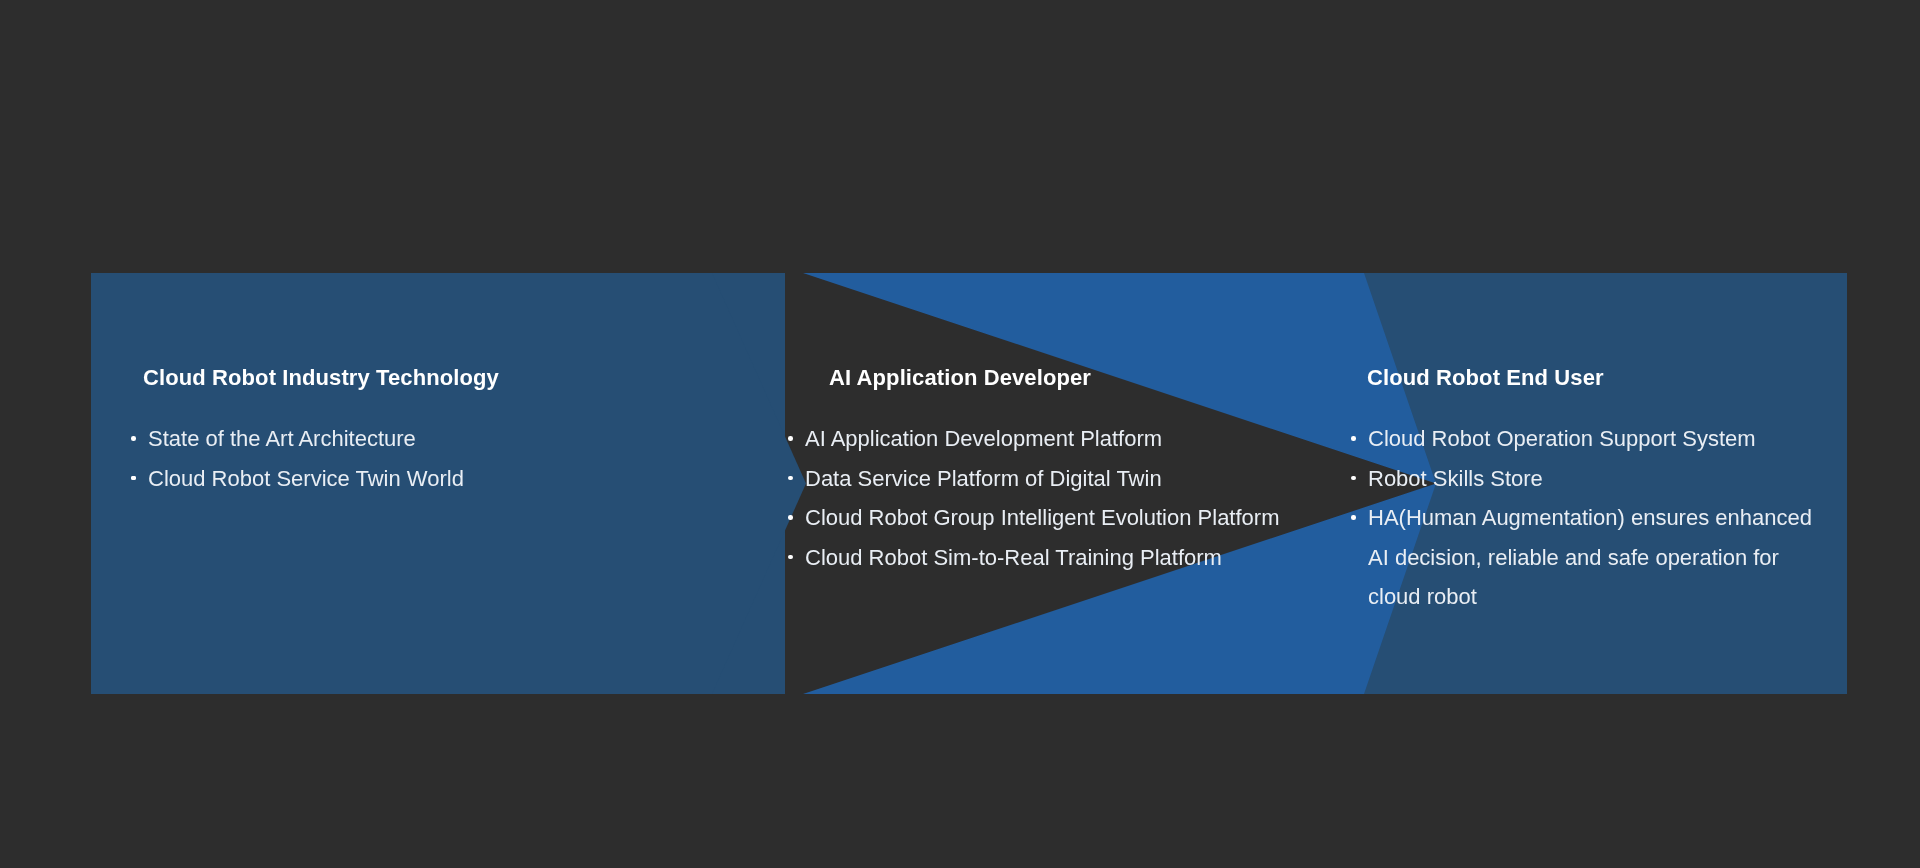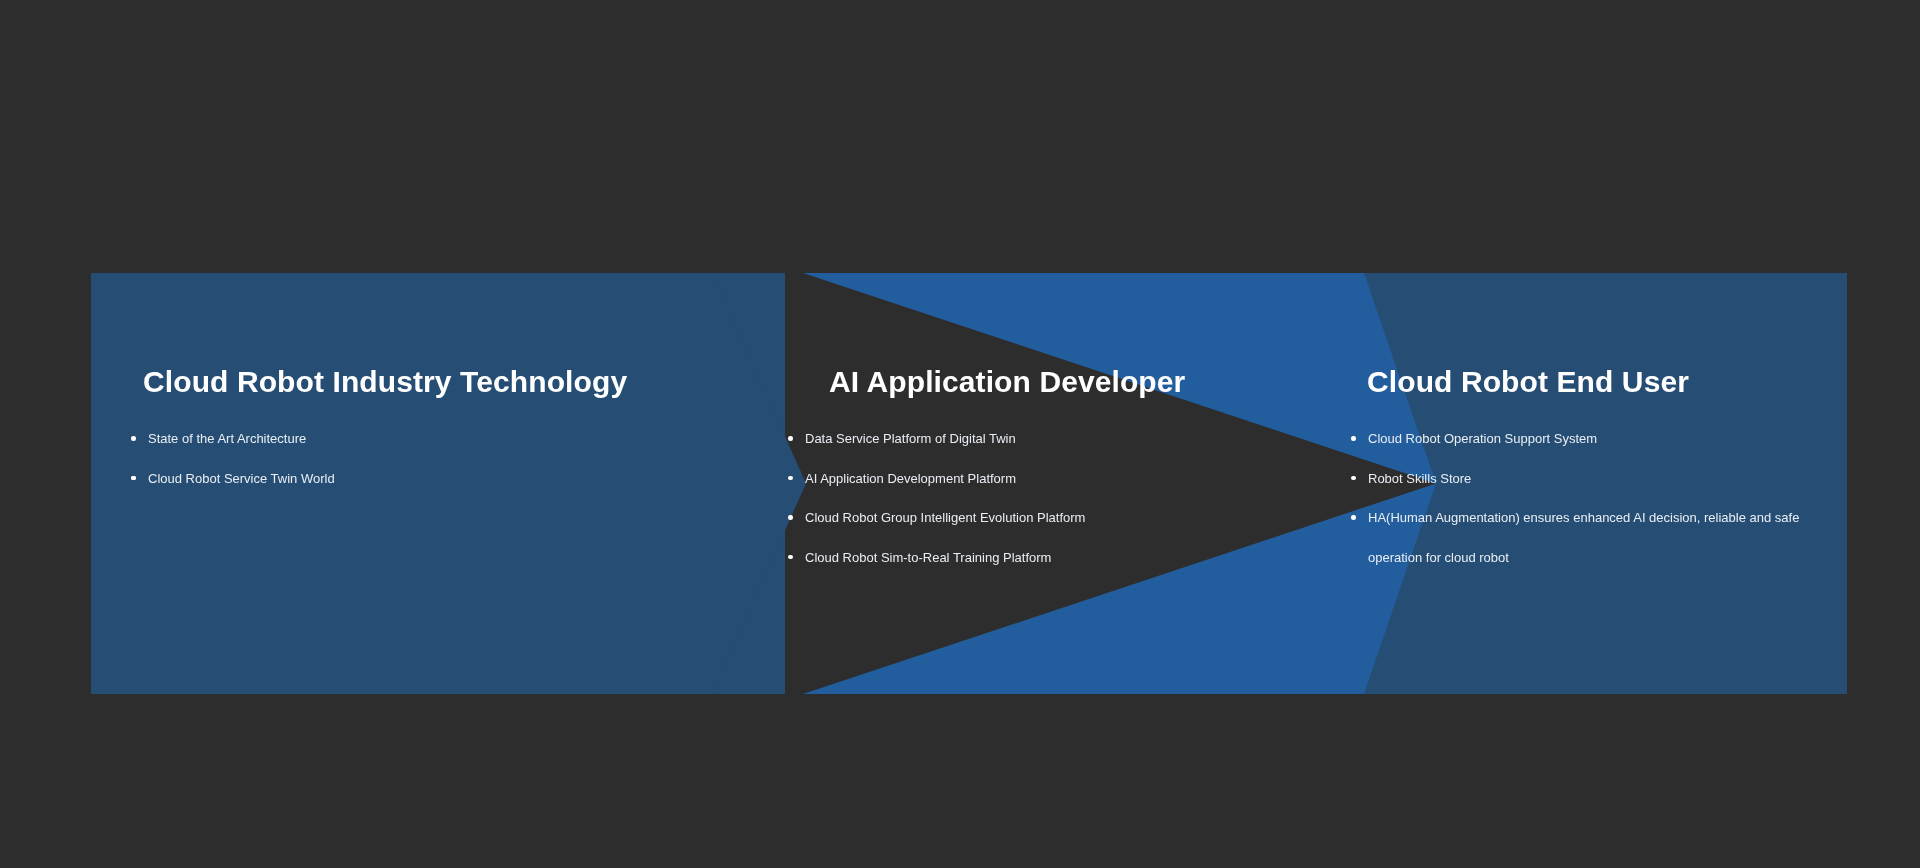--- a/index.html
+++ b/index.html
@@ -63,38 +63,38 @@
   
   #panel-3 {
     left: 1182px;
     width: 574px;
     background: #264e74;
     clip-path: polygon(91px 0, 100% 0, 100% 100%, 91px 100%, 163px 50%);
   }
 
   .col-title {
     position: absolute;
-    font-size: 30px;
+    font-size: 22px;
     font-weight: 700;
     color: #ffffff;
     letter-spacing: 0.1px;
     white-space: nowrap;
     line-height: 1;
   }
 
   ul.bullets {
     position: absolute;
     margin: 0;
     padding: 0;
     list-style: none;
   }
 
   ul.bullets li {
     position: relative;
-    font-size: 13px;
+    font-size: 22px;
     color: #e9eef4;
     line-height: 39.5px;
     padding-left: 20px;
     white-space: nowrap;
   }
 
   ul.bullets li.wrap {
     white-space: normal;
   }
 
@@ -149,25 +149,25 @@
       <span class="dot"></span>
       <span>Cloud Robot Service Twin World</span>
     </li>
   </ul>
 
   <div class="col-title" id="c2-title">AI Application Developer</div>
 
   <ul class="bullets" id="c2-list">
     <li>
       <span class="dot"></span>
-      <span>Data Service Platform of Digital Twin</span>
+      <span>AI Application Development Platform</span>
     </li>
     <li>
       <span class="dot"></span>
-      <span>AI Application Development Platform</span>
+      <span>Data Service Platform of Digital Twin</span>
     </li>
     <li>
       <span class="dot"></span>
       <span>Cloud Robot Group Intelligent Evolution Platform</span>
     </li>
     <li>
       <span class="dot"></span>
       <span>Cloud Robot Sim-to-Real Training Platform</span>
     </li>
   </ul>

